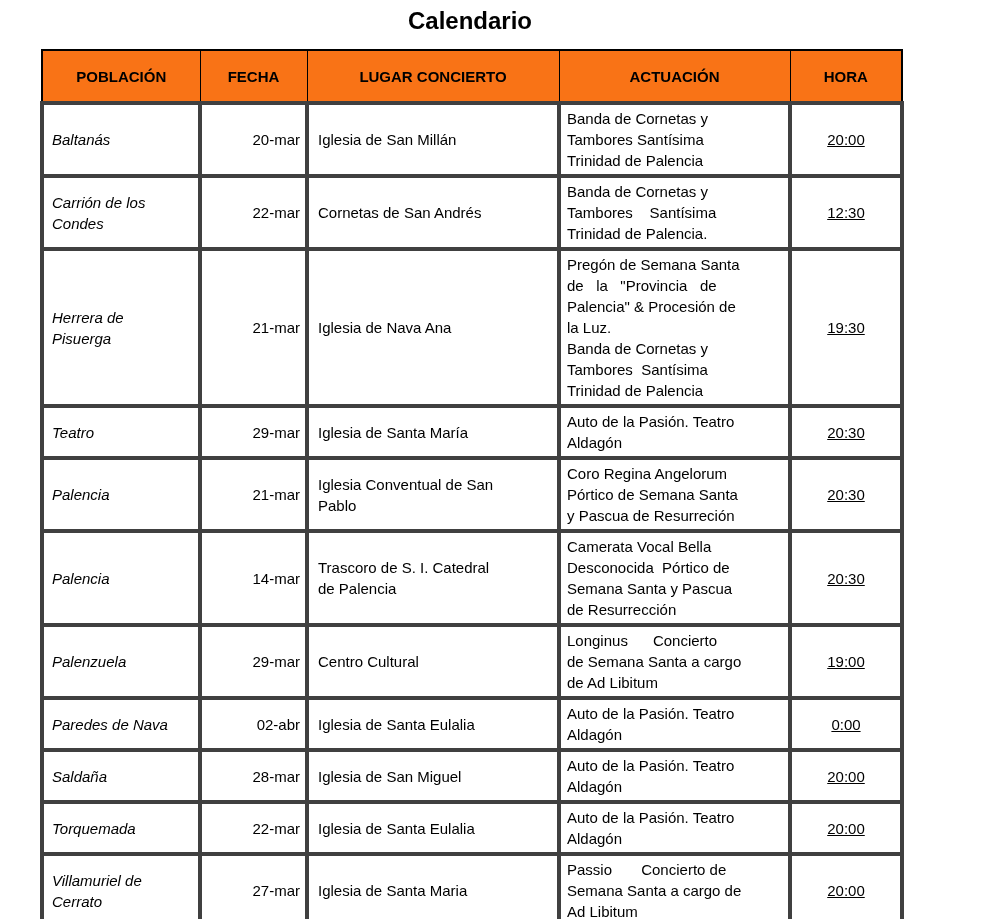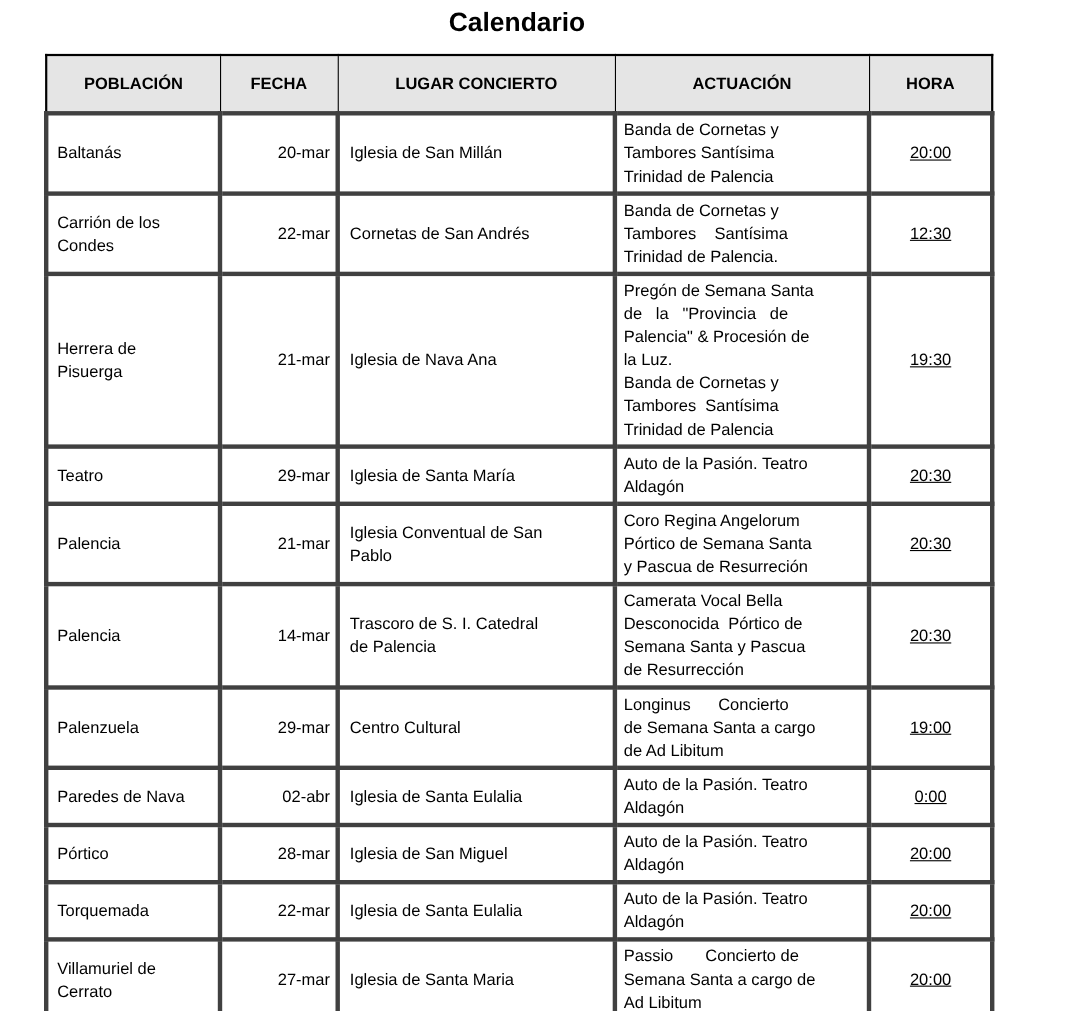--- a/index.html
+++ b/index.html
@@ -30,38 +30,38 @@
     width: 860px;
     margin-left: 40px;
     border: 2px solid #000000;
   }
   col.c-poblacion { width: 158px; }
   col.c-fecha     { width: 107px; }
   col.c-lugar     { width: 252px; }
   col.c-actuacion { width: 231px; }
   col.c-hora      { width: 112px; }
   th {
-    background: #e5e5e5;
+    background: #f97316;
     border: 1px solid #000000;
     border-bottom: 3px solid #000000;
     height: 48px;
     font-size: 15px;
     font-weight: bold;
     text-align: center;
     vertical-align: middle;
   }
   td {
     border: 4px solid #404040;
     font-size: 15px;
     line-height: 21px;
     vertical-align: middle;
     padding: 3px 4px;
     overflow: hidden;
   }
-  td.poblacion { padding-left: 8px; white-space: pre-line; }
+  td.poblacion { padding-left: 8px; white-space: pre-line; font-style: italic; }
   td.fecha     { text-align: right; padding-right: 5px; }
   td.lugar     { padding-left: 9px; white-space: pre-line; }
   td.actuacion { padding-left: 6px; white-space: pre-line; }
   td.hora      { text-align: center; text-decoration: underline; }
 </style>
 </head>
 <body>
 
 <div class="page">
 
@@ -158,21 +158,21 @@
     </tr>
         <tr>
       <td class="poblacion">Paredes de Nava</td>
       <td class="fecha">02-abr</td>
       <td class="lugar">Iglesia de Santa Eulalia</td>
       <td class="actuacion">Auto de la Pasión. Teatro
 Aldagón</td>
       <td class="hora">0:00</td>
     </tr>
         <tr>
-      <td class="poblacion">Pórtico</td>
+      <td class="poblacion">Saldaña</td>
       <td class="fecha">28-mar</td>
       <td class="lugar">Iglesia de San Miguel</td>
       <td class="actuacion">Auto de la Pasión. Teatro
 Aldagón</td>
       <td class="hora">20:00</td>
     </tr>
         <tr>
       <td class="poblacion">Torquemada</td>
       <td class="fecha">22-mar</td>
       <td class="lugar">Iglesia de Santa Eulalia</td>

